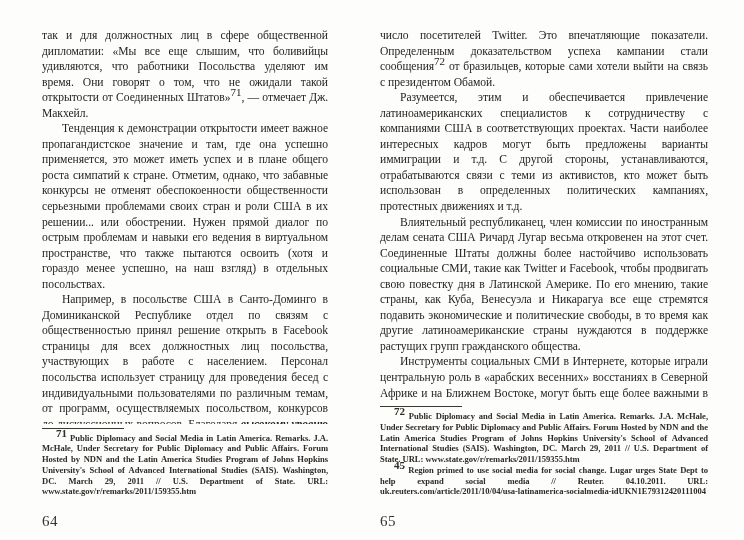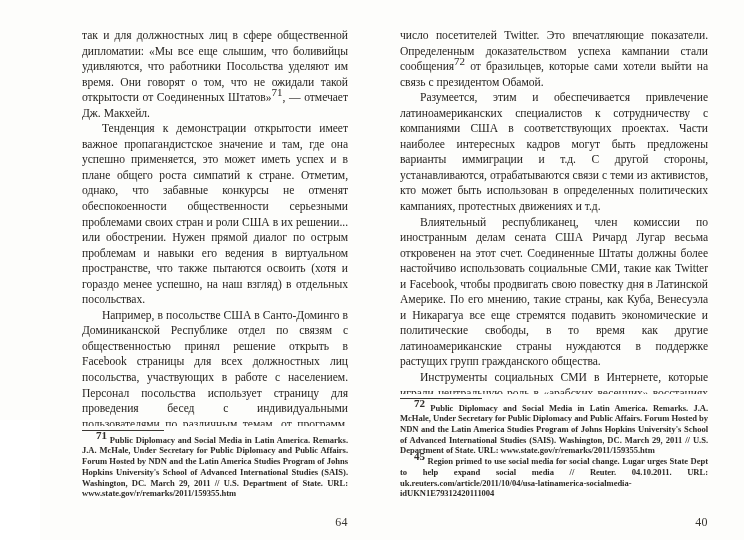--- a/index.html
+++ b/index.html
@@ -14,21 +14,20 @@
     font-family: "Liberation Serif", "DejaVu Serif", serif;
     color: #2a2724;
   }
   #spread {
     position: relative;
     width: 744px;
     height: 420px;
     background: #fdfdfb;
     display: flex;
     box-sizing: border-box;
-    padding-left: 40px;
   }
   .page {
     position: relative;
     box-sizing: border-box;
     height: 540px;
     width: 372px;
     background: #fdfdfb;
   }
   .page-inner {
     position: absolute;
@@ -87,22 +86,22 @@
     text-align: justify;
     text-indent: 14px;
     font-size: 8.55px;
     line-height: 10.7px;
     letter-spacing: -0.03px;
     color: #2e2b28;
     font-weight: bold;
   }
   .folio {
     flex: 0 0 auto;
-    text-align: right;
-    font-size: 12px;
+    text-align: left;
+    font-size: 15px;
     color: #37342f;
     padding-top: 16px;
     letter-spacing: 0.4px;
   }
   .gutter {
     position: absolute;
     top: 0;
     bottom: 0;
     left: 372px;
     width: 1px;
@@ -141,17 +140,17 @@
           <p class="para">Влиятельный республиканец, член комиссии по иностранным делам сената США Ричард Лугар весьма откровенен на этот счет. Соединенные Штаты должны более настойчиво использовать социальные СМИ, такие как <span class="it">Twitter</span> и <span class="it">Facebook</span>, чтобы продвигать свою повестку дня в Латинской Америке. По его мнению, такие страны, как Куба, Венесуэла и Никарагуа все еще стремятся подавить экономические и политические свободы, в то время как другие латиноамериканские страны нуждаются в поддержке растущих групп гражданского общества.</p>
           <p class="para">Инструменты социальных СМИ в Интернете, которые играли центральную роль в «арабских весенних» восстаниях в Северной Африке и на Ближнем Востоке, могут быть еще более важными в Латинской Америке.</p>
         </div>
       <div class="notes">
         <div class="note-rule"></div>
         <div id="right-notes">
             <p class="note"><sup class="fn">72</sup> Public Diplomacy and Social Media in Latin America. Remarks. J.A. McHale, Under Secretary for Public Diplomacy and Public Affairs. Forum Hosted by NDN and the Latin America Studies Program of Johns Hopkins University's School of Advanced International Studies (SAIS). Washington, DC. March 29, 2011 // U.S. Department of State. URL: www.state.gov/r/remarks/2011/159355.htm</p>
             <p class="note"><sup class="fn">45</sup> Region primed to use social media for social change. Lugar urges State Dept to help expand social media // Reuter. 04.10.2011. URL: uk.reuters.com/article/2011/10/04/usa-latinamerica-socialmedia-idUKN1E79312420111004</p>
           </div>
       </div>
-      <div class="folio">40</div>
+      <div class="folio">65</div>
     </div>
   </div>
 
 </div>
 
 </body></html>

